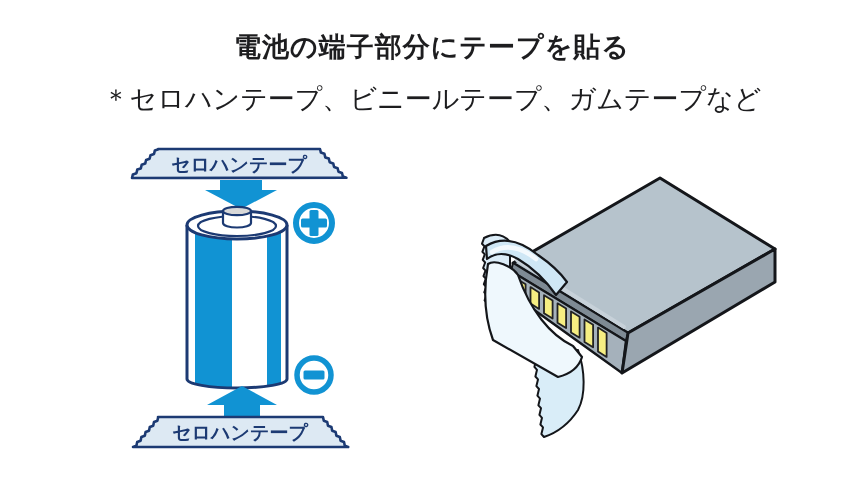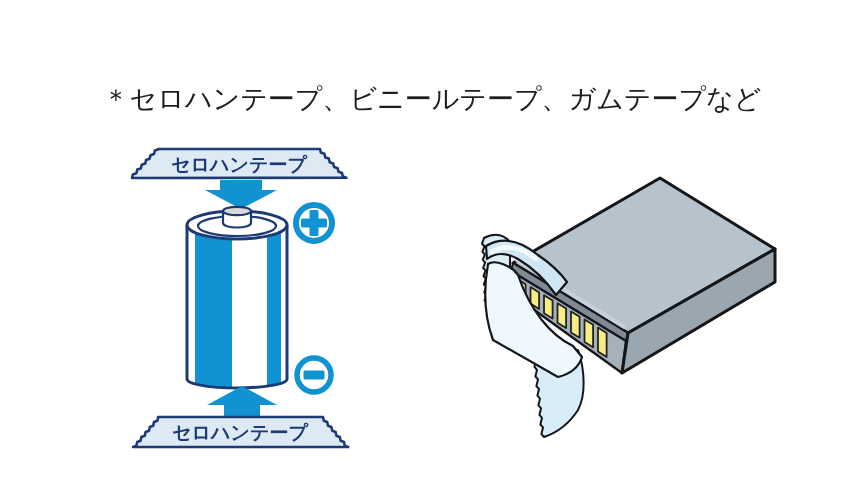--- a/index.html
+++ b/index.html
@@ -17,20 +17,21 @@
   }
   .fig-left{position:absolute;left:110px;top:135px;}
   .fig-right{position:absolute;left:460px;top:160px;}
   svg text{font-family:"DejaVu Sans","Liberation Sans",sans-serif;}
 </style>
 </head>
 <body>
 
 <div class="canvas">
 
+  <div class="title">電池の端子部分にテープを貼る</div>
   <div class="subtitle">＊セロハンテープ、ビニールテープ、ガムテープなど</div>
 
   <svg class="fig-left" width="270" height="330" viewBox="0 0 270 330">
 
     <g stroke-width="2.6" stroke-linejoin="round" fill="#dde9f3" stroke="#1c3a73">
       <path d="M48,14 L210,14
            l0.9,3.6 l3.5,1.2 l0.9,3.6 l3.5,1.2 l0.9,3.6 l3.5,1.2 l0.9,3.6 l3.5,1.2 l0.9,3.6 l3.5,1.2 l0.9,3.6 l3.5,1.2
            L22,43
            l0.9,-3.6 l3.5,-1.2 l0.9,-3.6 l3.5,-1.2 l0.9,-3.6 l3.5,-1.2 l0.9,-3.6 l3.5,-1.2 l0.9,-3.6 l3.5,-1.2 l0.9,-3.6 l3.5,-1.2 Z"></path>
     </g>

